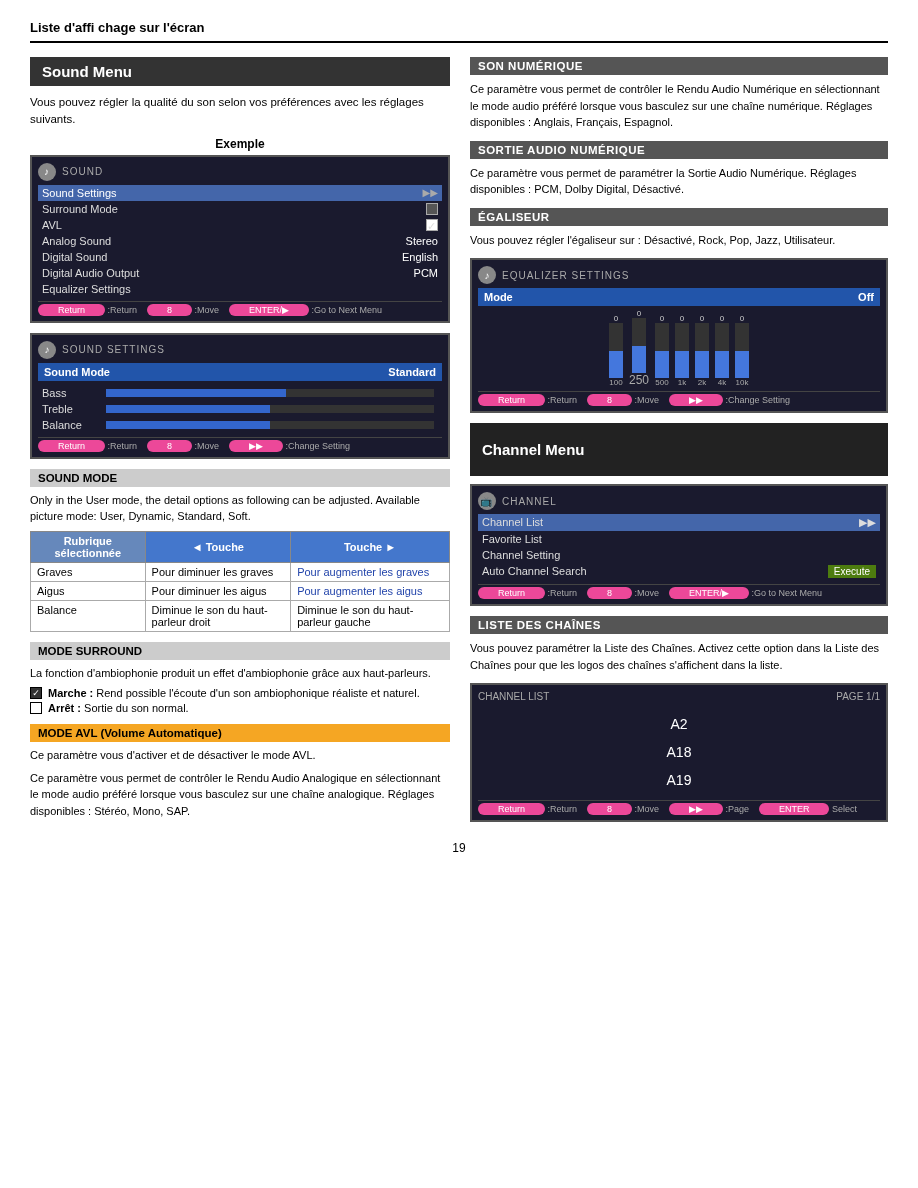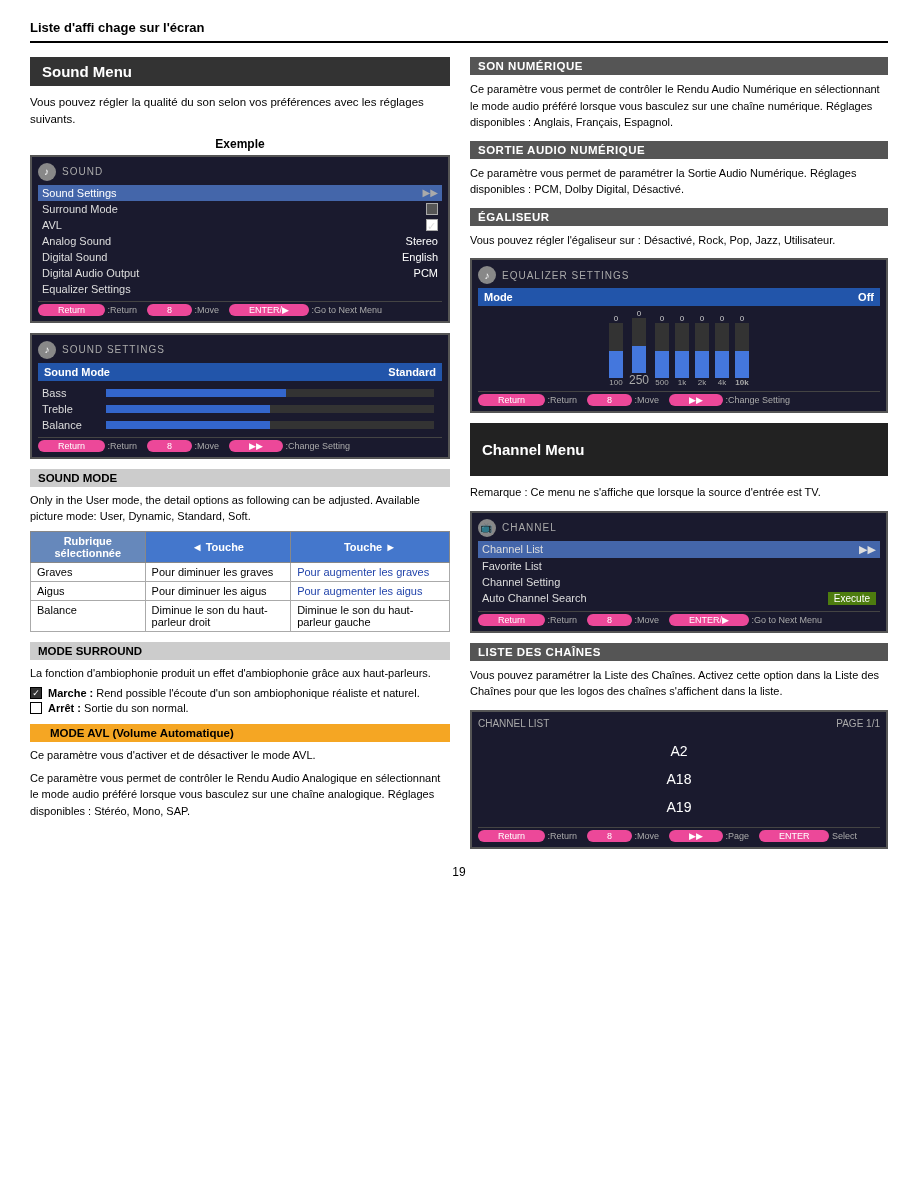--- a/index.html
+++ b/index.html
@@ -329,21 +329,21 @@
       text-align: center;
       font-size: 12px;
       margin-top: 16px;
     }
 
     .avl-header {
       background: #f5a623;
       color: #000;
       font-weight: bold;
       font-size: 11.5px;
-      padding: 3px 20px;
+      padding: 3px 8px;
       margin: 10px 0 5px 0;
     }
   </style>
 </head>
 <body>
 
 <div>
   <div class="page-header">Liste d'affi chage sur l'écran</div>
   <hr class="header-rule">
 </div>
@@ -554,34 +554,33 @@
             <div style="width:14px;height:55px;background:#333;position:relative;">
               <div style="position:absolute;bottom:0;width:100%;height:50%;background:#4477dd;"></div>
             </div>
             <span style="font-size:8px;color:#aaa;">4k</span>
           </div>
           <div style="display:flex;flex-direction:column;align-items:center;">
             <span style="font-size:8px;color:#ccc;">0</span>
             <div style="width:14px;height:55px;background:#333;position:relative;">
               <div style="position:absolute;bottom:0;width:100%;height:50%;background:#4477dd;"></div>
             </div>
-            <span style="font-size:8px;color:#aaa;font-weight:bold;">10k</span>
+            <span style="font-size:8px;color:#aaa;">10k</span>
           </div>
         </div>
         <div class="eq-footer">
           <span><span class="tv-footer-btn">Return</span> :Return</span>
           <span><span class="tv-footer-btn">8</span> :Move</span>
           <span><span class="tv-footer-btn">▶▶</span> :Change Setting</span>
         </div>
       </div>
     </div>
 
     <div>
       <div class="section-title-dark2">Channel Menu</div>
-      <div class="right-section-body">Remarque : Ce menu ne s'affiche que lorsque la source d'entrée est TV.</div>
 
       <div class="ch-menu">
         <div class="tv-menu-header">
           <span class="tv-menu-icon">📺</span>
           <span>CHANNEL</span>
         </div>
         <div class="ch-menu-row highlighted">
           <span>Channel List</span>
           <span>▶▶</span>
         </div>

